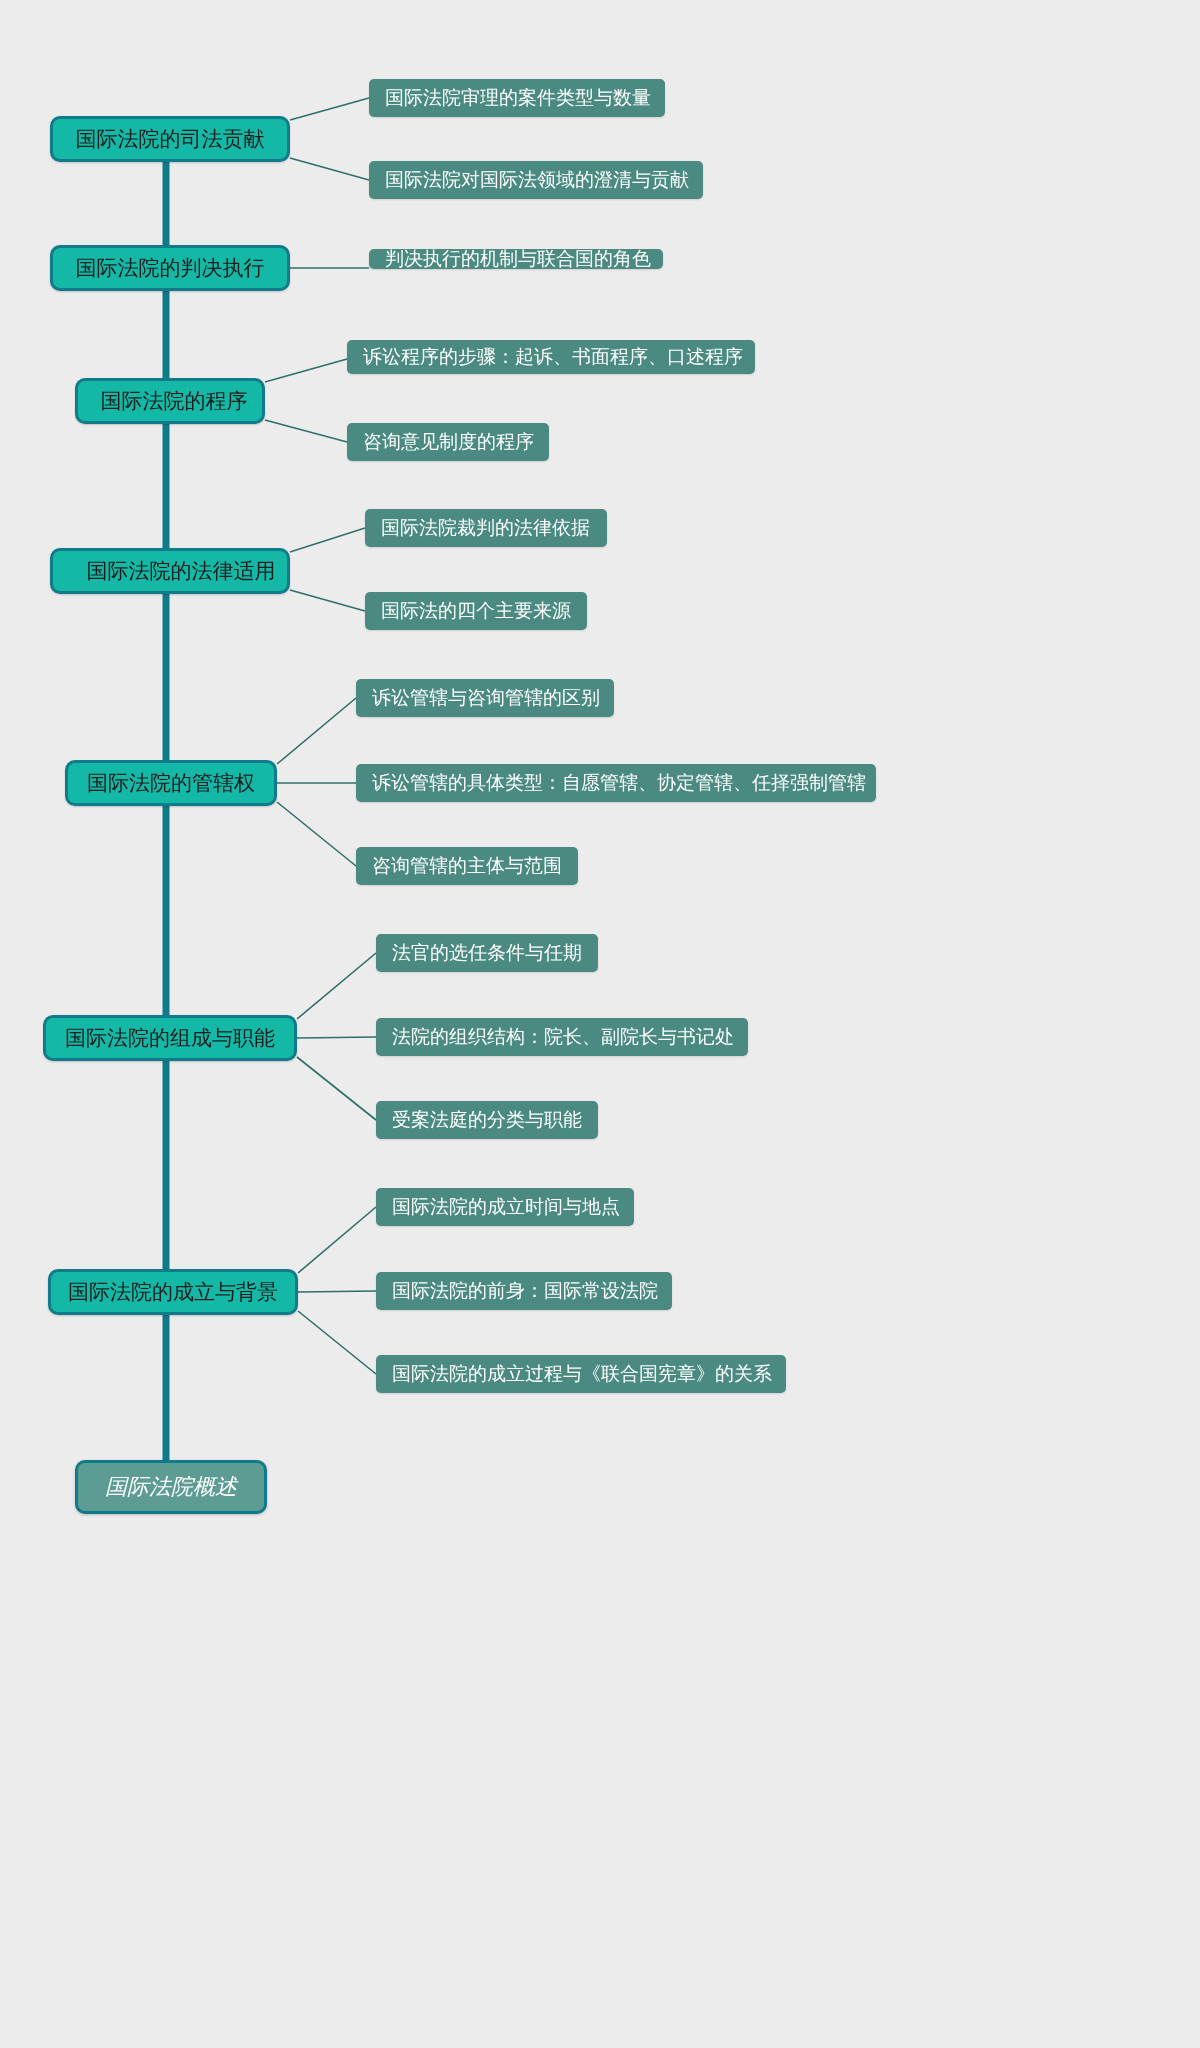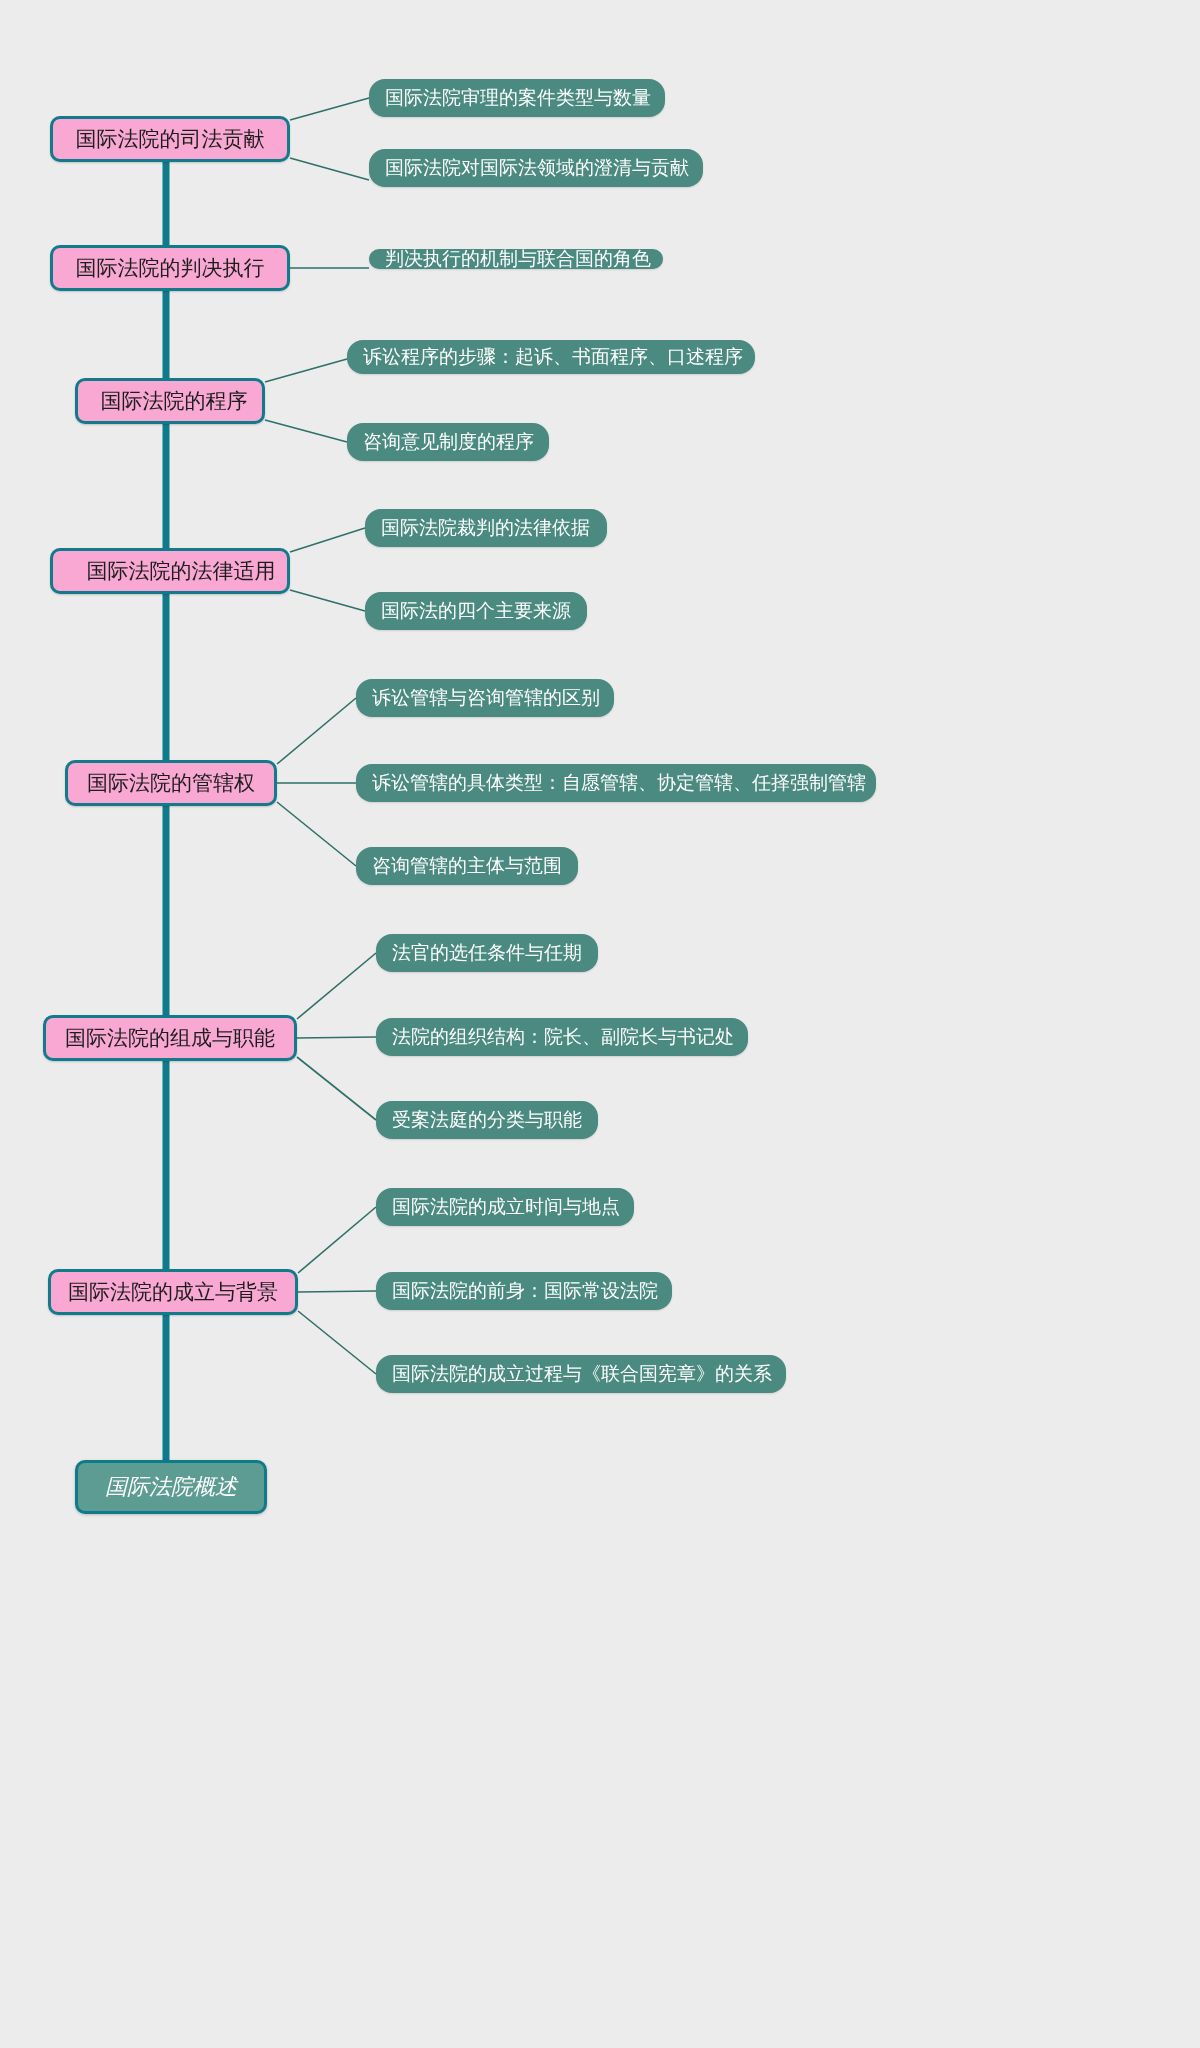--- a/index.html
+++ b/index.html
@@ -13,21 +13,21 @@
   #wires{position:absolute;left:0;top:0;width:1200px;height:2048px;}
 
   .node{
     position:absolute;
     box-sizing:border-box;
     display:flex;align-items:center;
     white-space:nowrap;
   }
   
   .branch{
-    background:#f9a8d4;
+    background:#14b8a6;
     border:3px solid #117a8b;
     border-radius:10px;
     color:#1d1d1d;
     font-size:21px;
     padding:0 16px;
     justify-content:center;
     box-shadow:0 1px 2px rgba(0,0,0,0.18);
   }
   
   .root{
@@ -36,21 +36,21 @@
     border-radius:10px;
     color:#ffffff;
     font-size:22px;
     padding:0 18px;
     justify-content:center;
     box-shadow:0 1px 3px rgba(0,0,0,0.22);
   }
   
   .leaf{
     background:#4a8a80;
-    border-radius:16px;
+    border-radius:5px;
     color:#ffffff;
     font-size:19px;
     padding:0 16px;
     justify-content:flex-start;
     box-shadow:0 1px 2px rgba(0,0,0,0.12);
   }
 </style>
 </head>
 <body>
 
@@ -69,21 +69,21 @@
       <path d="M 277 802 L 356 866" stroke="#2e7068" stroke-width="1.6" fill="none"></path>
       <path d="M 297 1019 L 376 953" stroke="#2e7068" stroke-width="1.6" fill="none"></path>
       <path d="M 297 1038 L 376 1037" stroke="#2e7068" stroke-width="1.6" fill="none"></path>
       <path d="M 297 1057 L 376 1120" stroke="#2e7068" stroke-width="1.6" fill="none"></path>
       <path d="M 298 1273 L 376 1207" stroke="#2e7068" stroke-width="1.6" fill="none"></path>
       <path d="M 298 1292 L 376 1291" stroke="#2e7068" stroke-width="1.6" fill="none"></path>
       <path d="M 298 1311 L 376 1374" stroke="#2e7068" stroke-width="1.6" fill="none"></path>
     </svg>
 <div class="node branch" style="left: 50px; top: 116px; width: 240px; height: 46px;">国际法院的司法贡献</div>
     <div class="node leaf" style="left: 369px; top: 79px; width: 296px; height: 38px;">国际法院审理的案件类型与数量</div>
-    <div class="node leaf" style="left: 369px; top: 149px; width: 334px; height: 38px;">国际法院对国际法领域的澄清与贡献</div>
+    <div class="node leaf" style="left: 369px; top: 161px; width: 334px; height: 38px;">国际法院对国际法领域的澄清与贡献</div>
     <div class="node branch" style="left: 50px; top: 245px; width: 240px; height: 46px;">国际法院的判决执行</div>
     <div class="node leaf" style="left: 369px; top: 249px; width: 294px; height: 20px;">判决执行的机制与联合国的角色</div>
     <div class="node branch" style="left: 75px; top: 378px; width: 190px; height: 46px; padding-left: 24px;">国际法院的程序</div>
     <div class="node leaf" style="left: 347px; top: 340px; width: 408px; height: 34px;">诉讼程序的步骤：起诉、书面程序、口述程序</div>
     <div class="node leaf" style="left: 347px; top: 423px; width: 202px; height: 38px;">咨询意见制度的程序</div>
     <div class="node branch" style="left: 50px; top: 548px; width: 240px; height: 46px; padding-left: 38px;">国际法院的法律适用</div>
     <div class="node leaf" style="left: 365px; top: 509px; width: 242px; height: 38px;">国际法院裁判的法律依据</div>
     <div class="node leaf" style="left: 365px; top: 592px; width: 222px; height: 38px;">国际法的四个主要来源</div>
     <div class="node branch" style="left: 65px; top: 760px; width: 212px; height: 46px;">国际法院的管辖权</div>
     <div class="node leaf" style="left: 356px; top: 679px; width: 258px; height: 38px;">诉讼管辖与咨询管辖的区别</div>

